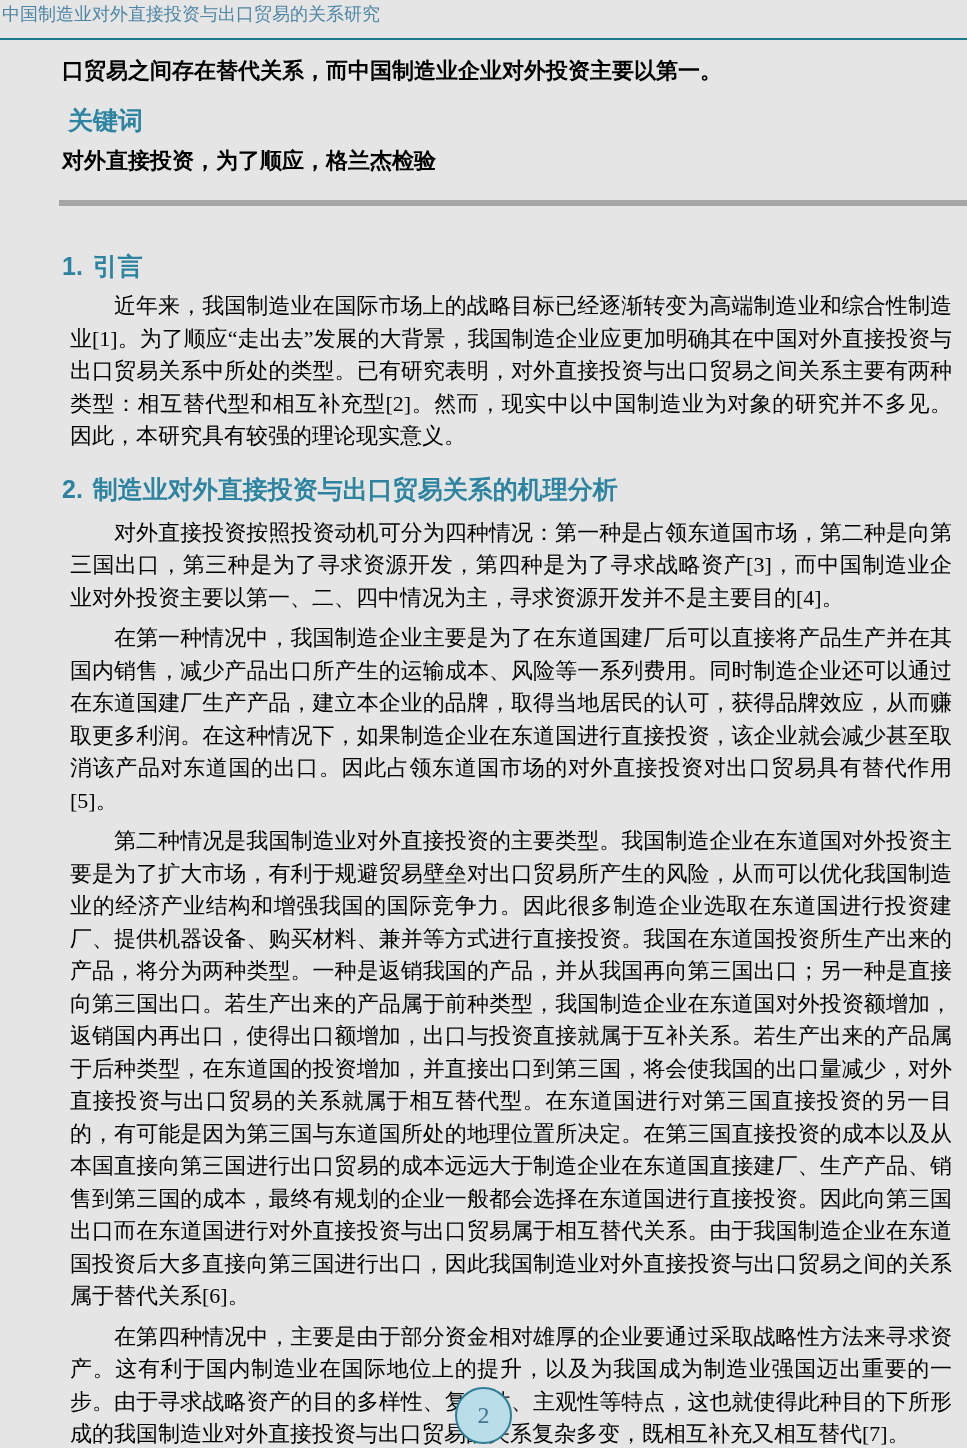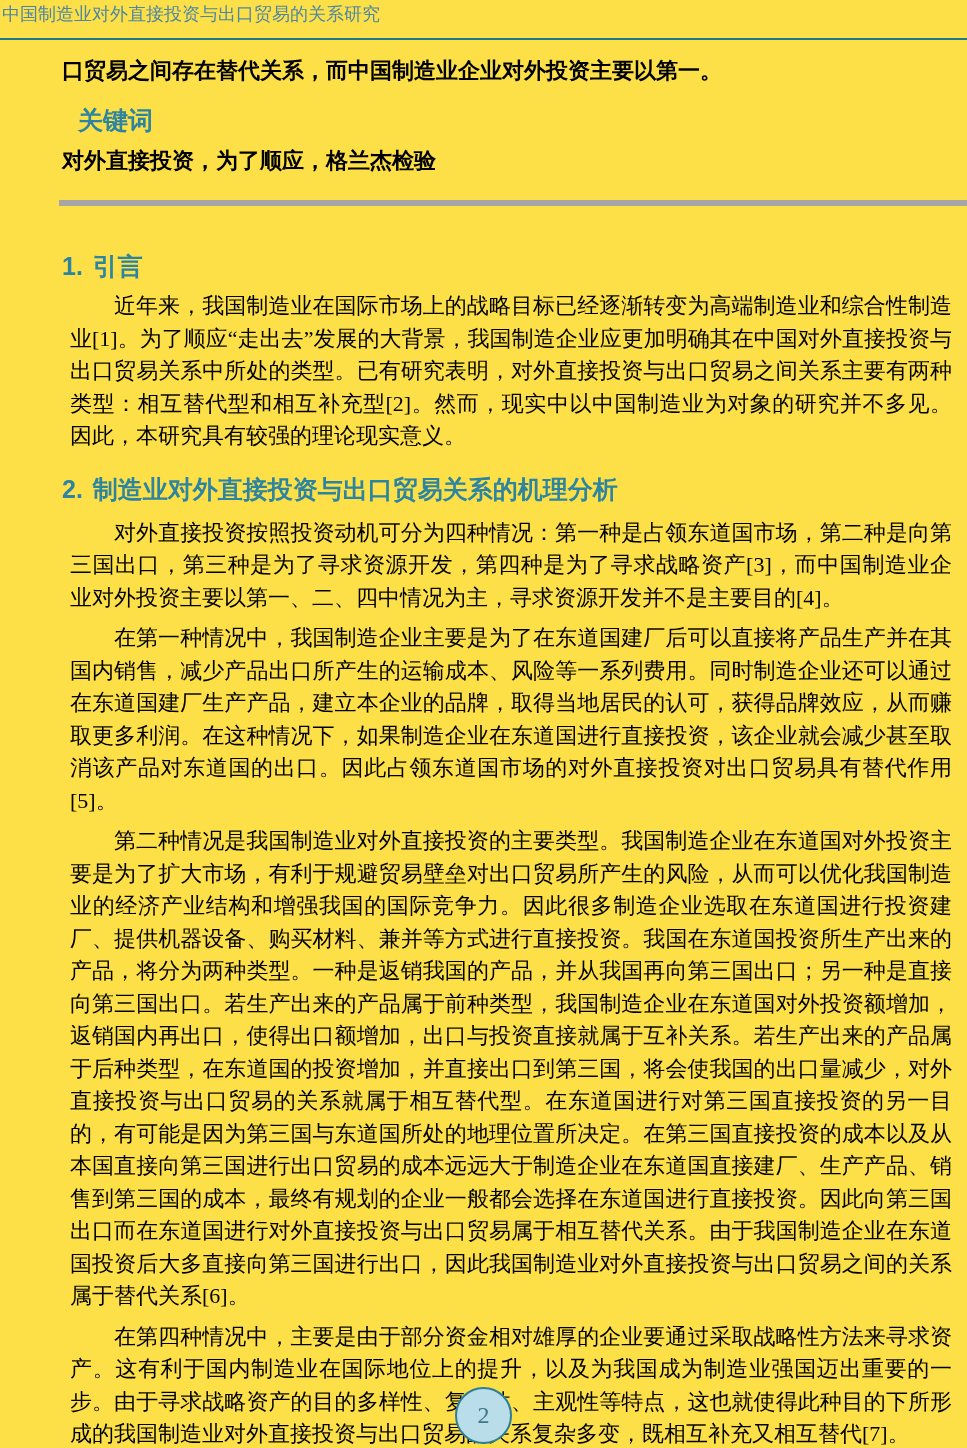--- a/index.html
+++ b/index.html
@@ -1,20 +1,20 @@
 <!DOCTYPE html>
 <html lang="zh"><head>
 <meta charset="utf-8">
 <style>
   html, body { margin: 0; padding: 0; background: #ffffff; }
   .page {
     position: relative;
     width: 967px;
     height: 1448px;
-    background: #fde047;
+    background: #e5e5e5;
     overflow: hidden;
     font-family: "Liberation Serif", "DejaVu Serif", serif;
     color: #000000;
   }
   
   .header-title {
     padding: 3px 0 0 2px;
     font-size: 18px;
     line-height: 22px;
     color: #4d86a3;
@@ -28,21 +28,21 @@
   }
   
   .content { margin: 0 7px 0 62px; }
   .lead {
     margin: 18px 0 0 0;
     font-size: 22px;
     line-height: 25px;
     font-weight: bold;
   }
   .kw-heading {
-    margin: 23px 0 0 16px;
+    margin: 23px 0 0 6px;
     font-size: 25px;
     line-height: 28px;
     font-weight: bold;
     color: #2c84a0;
     font-family: "Liberation Sans", "DejaVu Sans", sans-serif;
   }
   .kw {
     margin: 15px 0 0 0;
     font-size: 22px;
     line-height: 24px;

